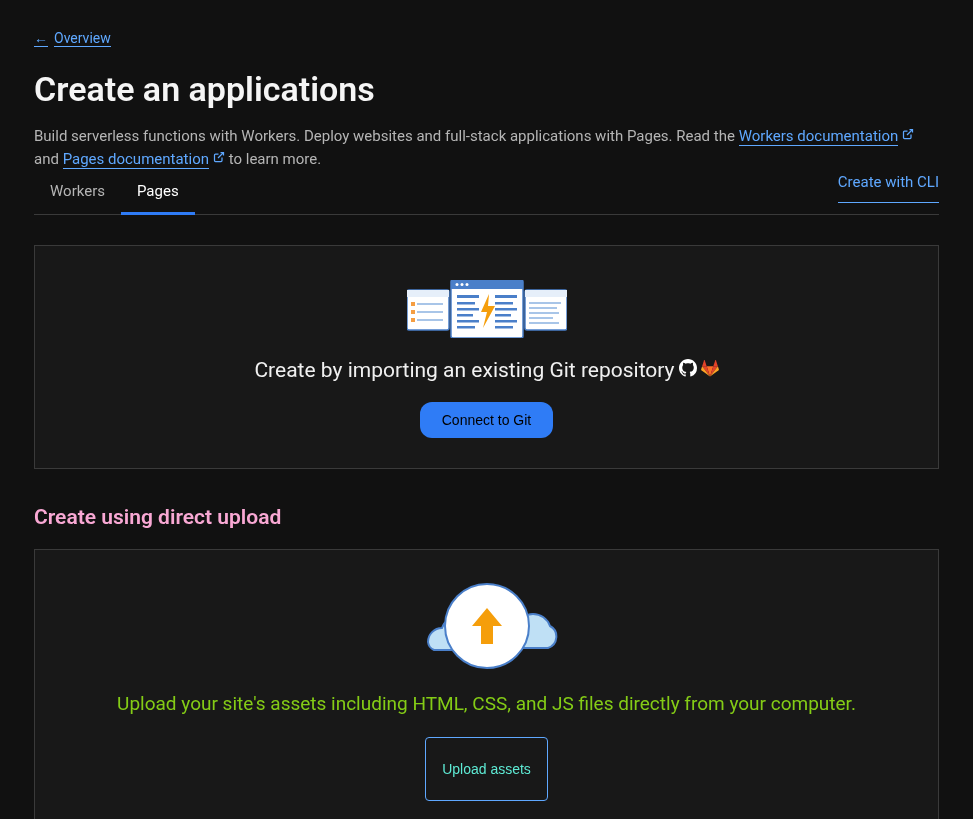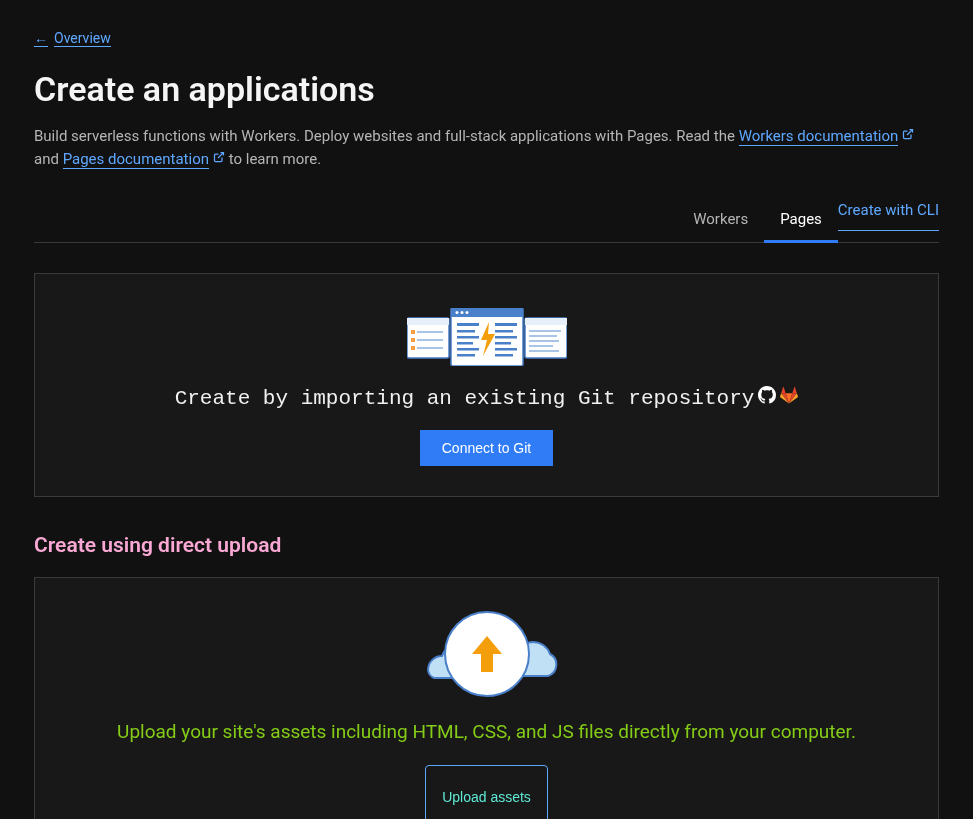--- a/index.html
+++ b/index.html
@@ -50,22 +50,21 @@
     }
     .ext-icon {
       display: inline-block;
       margin-left: 4px;
       font-size: 12px;
       vertical-align: 1px;
     }
     .tabs-row {
       display: flex;
       align-items: center;
-      justify-content: flex-end;
-      margin-top: 28px;
+      justify-content: space-between;
       border-bottom: 1px solid #3a3a3a;
     }
     .tabs {
       display: flex;
       gap: 0;
     }
     .tab {
       padding: 12px 16px;
       font-size: 15px;
       color: #b5b5b5;
@@ -98,30 +97,29 @@
       justify-content: center;
       margin-bottom: 20px;
     }
     .card-title {
       color: #f0f0f0;
       font-size: 21px;
       font-weight: 400;
       display: inline-flex;
       align-items: center;
       gap: 4px;
-      font-family: Liberation Mono, monospace;
     }
     .btn-primary {
       display: inline-block;
       background: #2f7cf6;
-      color: #ffffff;
+      color: #000000;
       border: none;
       padding: 10px 22px;
       font-size: 14px;
-      border-radius: 0;
+      border-radius: 12px;
       margin-top: 20px;
       cursor: pointer;
     }
     .section-title {
       color: #f9a8d4;
       font-size: 21px;
       font-weight: 600;
       margin-top: 36px;
     }
     .card2 {

